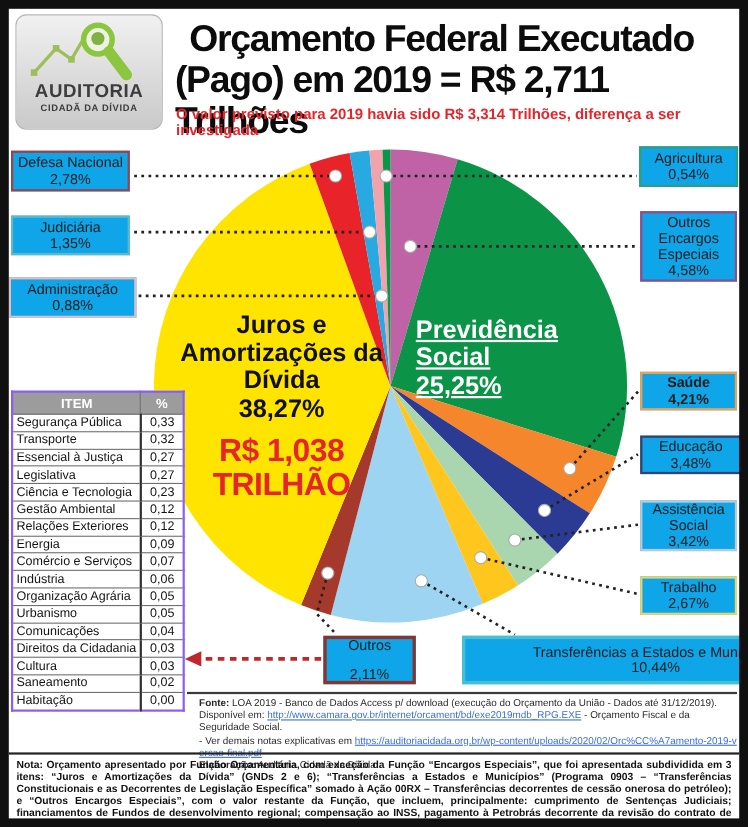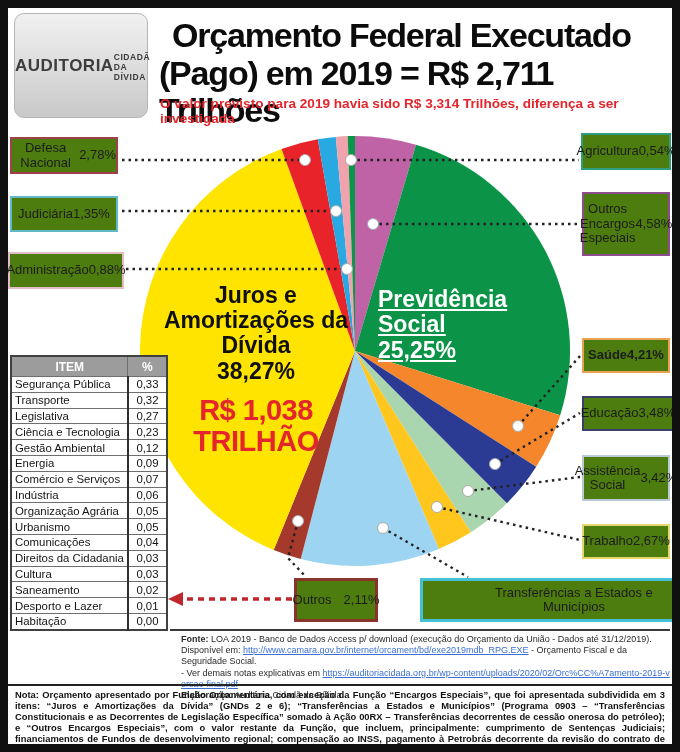--- a/index.html
+++ b/index.html
@@ -7,57 +7,57 @@
     width:680px;height:752px;position:relative;overflow:hidden;
     background:#ffffff;font-family:"Liberation Sans", sans-serif;
     -webkit-font-smoothing:antialiased;
   }
   .abs{position:absolute;}
   
   .frame{inset:0;border:8px solid #101010;z-index:40;pointer-events:none;}
   
   .logo{left:14px;top:13px;width:132px;height:103px;border-radius:10px;
     background:linear-gradient(#f1f1f1,#c9c9c9);border:1px solid #b5b5b5;z-index:5;
-    display:flex;flex-direction:row;align-items:center;}
+    display:flex;flex-direction:column;align-items:center;}
   .logo svg{width:132px;height:58px;display:block;margin-top:2px;}
   .logo-t1{font-size:17px;font-weight:900;color:#3c3c3c;letter-spacing:.5px;line-height:17px;}
   .logo-t2{font-size:8.5px;font-weight:700;color:#3c3c3c;letter-spacing:.6px;margin-top:2px;}
   .title1{left:172px;top:17px;width:515px;font-size:34px;line-height:37px;font-weight:900;
     letter-spacing:-1.2px;color:#0c0c0c;z-index:5;}
   .title2{left:159px;top:55px;width:515px;font-size:34px;line-height:37px;font-weight:900;
     letter-spacing:-1.2px;color:#0c0c0c;z-index:5;}
   .subtitle{left:160px;top:96px;width:515px;font-size:13.6px;font-weight:700;color:#e4262c;z-index:5;}
   
   #pie-svg{left:0;top:0;z-index:1;}
   
   .juros-block{left:150px;top:283px;width:212px;text-align:center;z-index:2;color:#101010;}
   .juros-name{font-size:23px;line-height:25px;font-weight:800;}
   .juros-pct{font-size:23px;line-height:26px;font-weight:800;}
   .juros-val{font-size:29px;line-height:31px;font-weight:900;color:#e4262c;margin-top:11px;letter-spacing:-.5px;}
   .prev-block{left:378px;top:287px;width:156px;text-align:left;z-index:2;color:#ffffff;text-decoration:underline;}
   .prev-name{font-size:23px;line-height:25px;font-weight:800;}
   .prev-pct{font-size:23px;line-height:26px;font-weight:800;}
   
-  .callout{background:#4d7c0f;border:2px solid #888;z-index:3;
-    display:flex;flex-direction:row;align-items:center;justify-content:center;
+  .callout{background:#0ea5e9;border:2px solid #888;z-index:3;
+    display:flex;flex-direction:column;align-items:center;justify-content:center;
     text-align:center;font-size:13px;line-height:14.5px;color:#1c1c1c;}
   .co-defesa{left:10px;top:137px;width:104px;height:33px;}
   .co-judiciaria{left:10px;top:196px;width:104px;height:32px;}
   .co-administracao{left:8px;top:252px;width:112px;height:33px;}
   .co-agricultura{left:581px;top:133px;width:86px;height:33px;}
   .co-outros-encargos{left:582px;top:192px;width:84px;height:60px;}
   .co-saude{left:582px;top:338px;width:84px;height:31px;font-weight:bold;}
   .co-educacao{left:582px;top:396px;width:88px;height:31px;}
   .co-assistencia{left:582px;top:455px;width:84px;height:42px;}
   .co-trabalho{left:582px;top:524px;width:84px;height:31px;}
   .co-transferencias{left:420px;top:578px;width:250px;height:38px;border-width:3px;padding-left:48px;}
   .co-outros{left:294px;top:578px;width:78px;height:38px;border-width:3px;}
   
   .items-table{left:10px;top:355px;z-index:3;}
-  .items-table table{border-collapse:collapse;width:158px;background:#fff;border:2px solid #404040;}
+  .items-table table{border-collapse:collapse;width:158px;background:#fff;border:2px solid #8b5cf6;}
   .items-table th{background:#9c9c9c;color:#fff;font-size:12px;font-weight:700;height:17px;
     border:1px solid #6f6f6f;text-align:center;}
   .items-table td{font-size:11.4px;color:#141414;height:14.8px;padding:0 3px;border:1px solid #6f6f6f;white-space:nowrap;}
   .items-table td.pct{text-align:center;border-left:2px solid #2e2e2e;width:34px;}
   
   .src-rule{left:170px;top:629px;width:500px;height:2px;background:#3a3a3a;z-index:3;}
   .source{left:181px;top:634px;width:492px;font-size:9px;line-height:11.2px;color:#2a2a2a;z-index:3;}
   .source .b{font-weight:700;}
   .source .link{color:#3b6fd4;text-decoration:underline;cursor:pointer;word-break:break-all;}
   .note{left:8px;right:8px;top:684px;border-top:2px solid #222;padding:4px 7px 0 7px;
@@ -191,32 +191,40 @@
     <tbody>
         <tr>
           <td>Segurança Pública</td>
           <td class="pct">0,33</td>
         </tr>
         <tr>
           <td>Transporte</td>
           <td class="pct">0,32</td>
         </tr>
         <tr>
+          <td>Essencial à Justiça</td>
+          <td class="pct">0,27</td>
+        </tr>
+        <tr>
           <td>Legislativa</td>
           <td class="pct">0,27</td>
         </tr>
         <tr>
           <td>Ciência e Tecnologia</td>
           <td class="pct">0,23</td>
         </tr>
         <tr>
           <td>Gestão Ambiental</td>
           <td class="pct">0,12</td>
         </tr>
         <tr>
+          <td>Relações Exteriores</td>
+          <td class="pct">0,12</td>
+        </tr>
+        <tr>
           <td>Energia</td>
           <td class="pct">0,09</td>
         </tr>
         <tr>
           <td>Comércio e Serviços</td>
           <td class="pct">0,07</td>
         </tr>
         <tr>
           <td>Indústria</td>
           <td class="pct">0,06</td>
@@ -237,24 +245,20 @@
           <td>Direitos da Cidadania</td>
           <td class="pct">0,03</td>
         </tr>
         <tr>
           <td>Cultura</td>
           <td class="pct">0,03</td>
         </tr>
         <tr>
           <td>Saneamento</td>
           <td class="pct">0,02</td>
-        </tr>
-        <tr>
-          <td>Desporto e Lazer</td>
-          <td class="pct">0,01</td>
         </tr>
         <tr>
           <td>Habitação</td>
           <td class="pct">0,00</td>
         </tr>
       </tbody>
   </table>
 </div>
 
 <div class="abs src-rule"></div>

